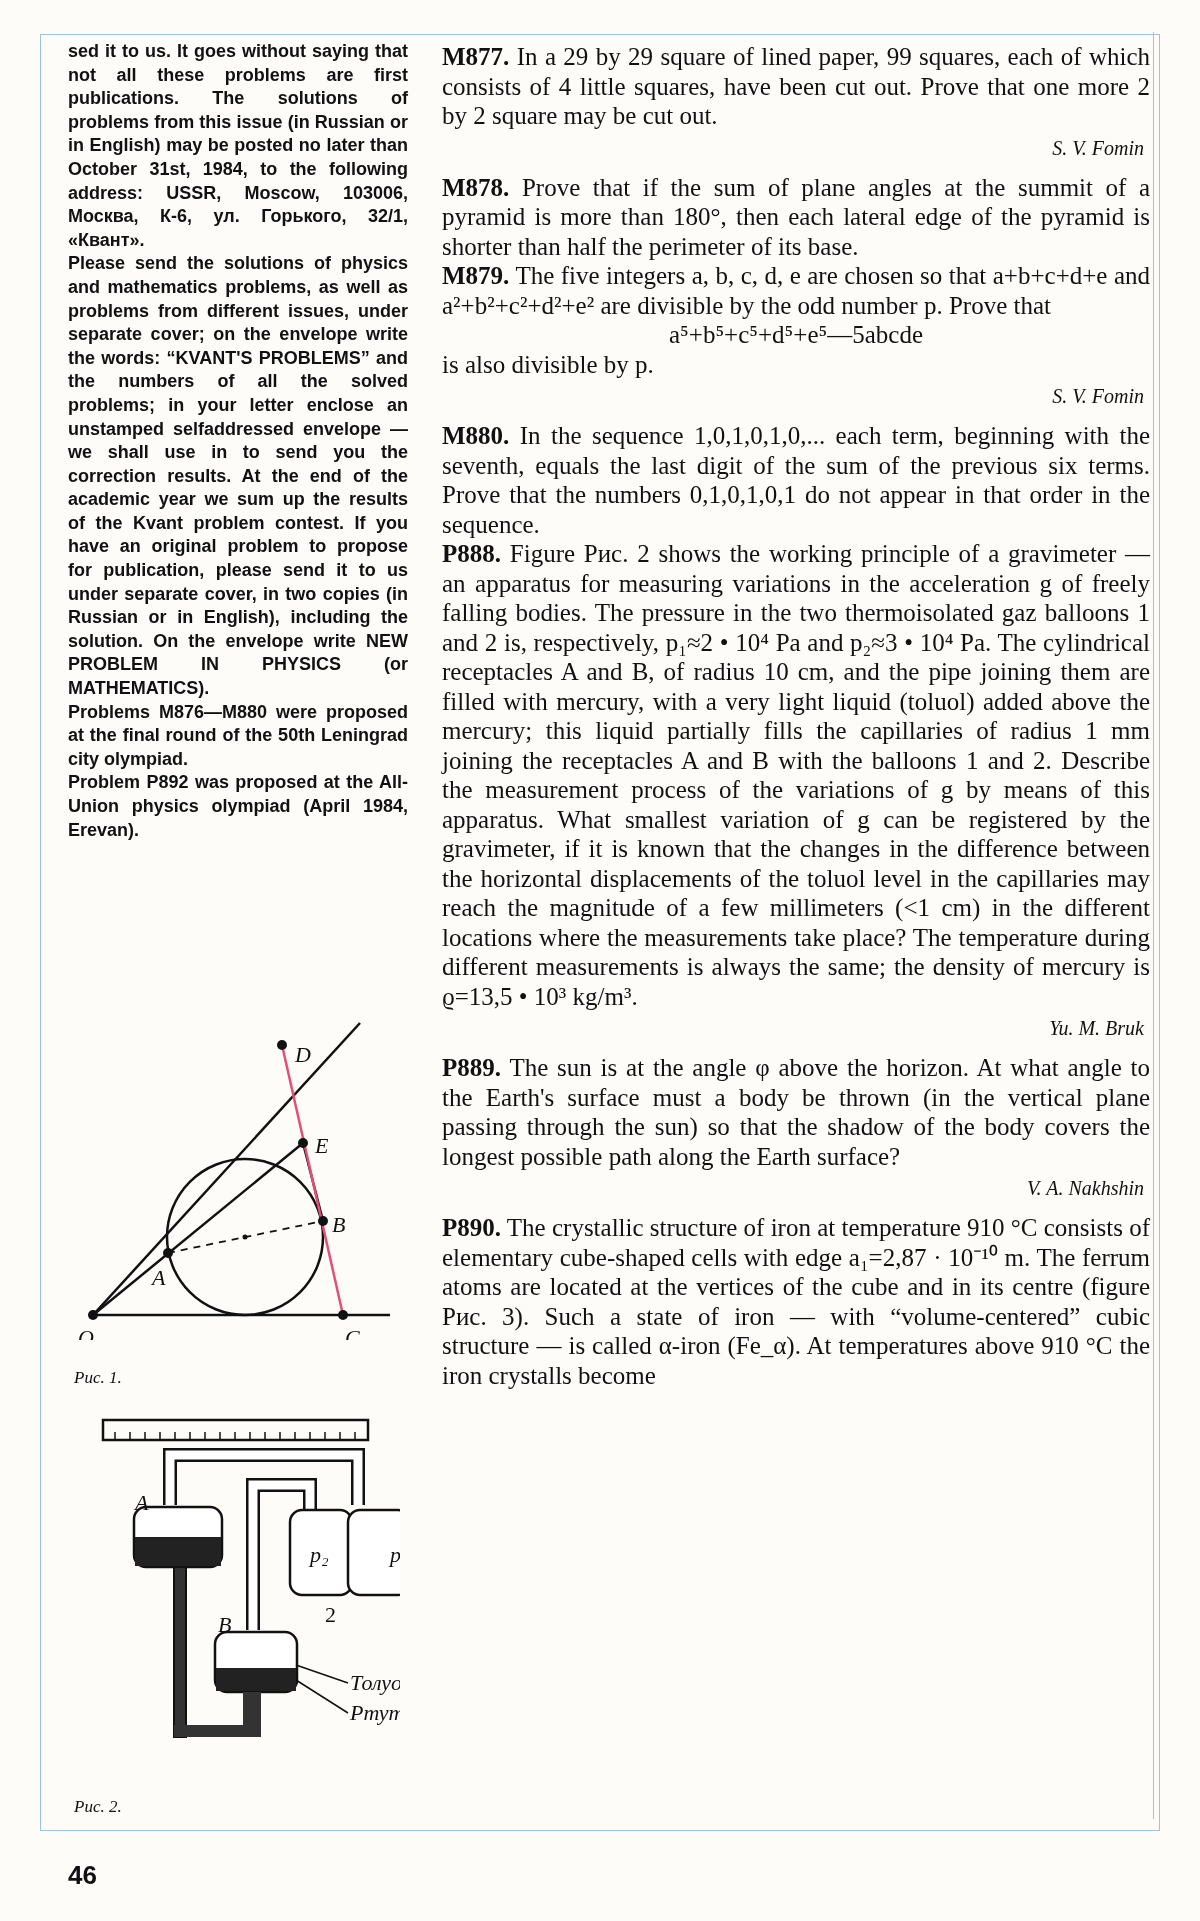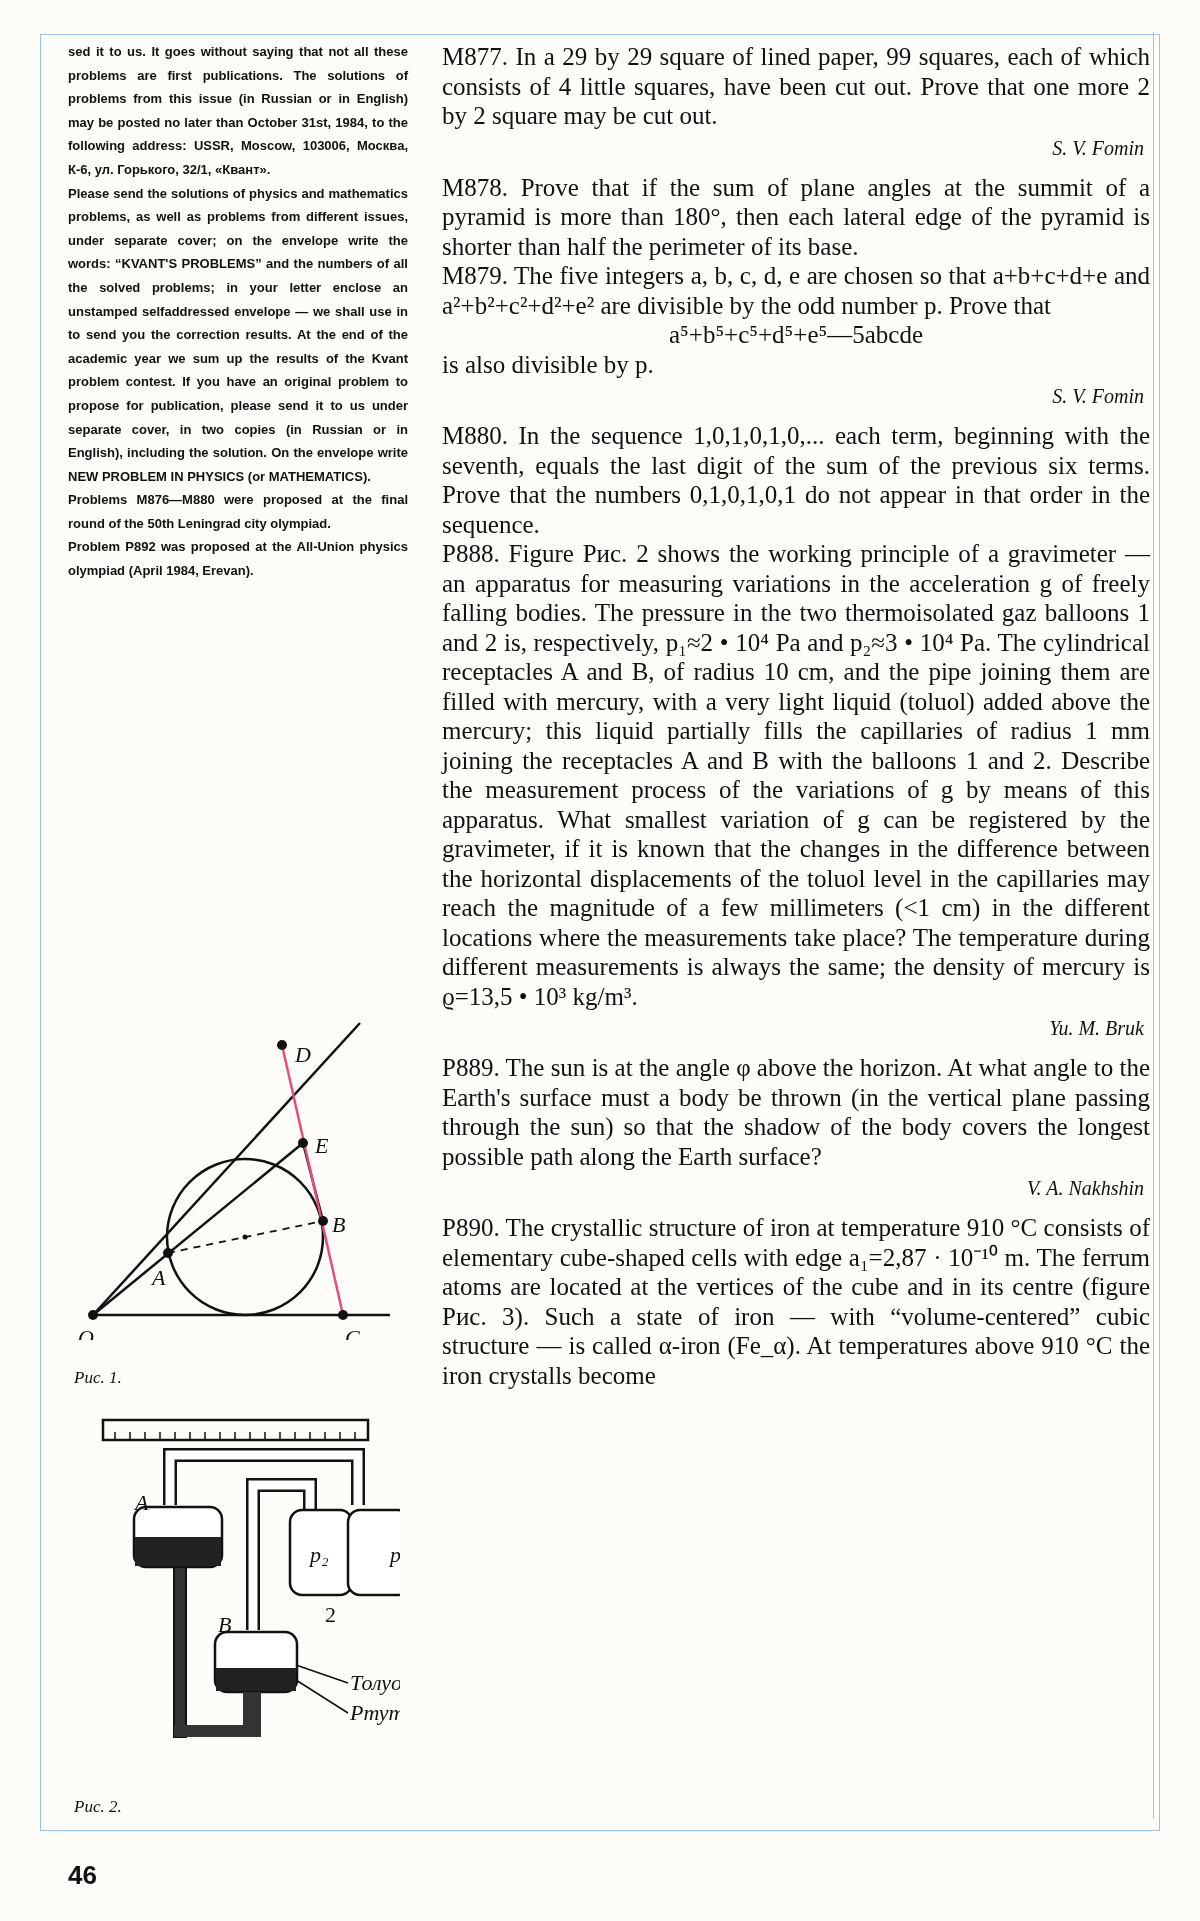--- a/index.html
+++ b/index.html
@@ -1,23 +1,23 @@
 <!DOCTYPE html>
 <html><head>
 <meta charset="utf-8">
 <style>
   html, body { margin:0; padding:0; }
   body { width:1200px; height:1921px; background:#fdfcf8; position:relative; overflow:hidden; color:#111; }
   .frame { position:absolute; left:40px; top:34px; width:1120px; height:1797px; border:1px solid #9cc3e0; box-sizing:border-box; }
-  .leftcol { position:absolute; left:68px; top:40px; width:340px; font-family:"Liberation Sans", sans-serif; font-weight:bold; font-size:13px; line-height:23.6px; text-align:justify; }
+  .leftcol { position:absolute; left:68px; top:40px; width:340px; font-family:"Liberation Sans", sans-serif; font-weight:bold; font-size:18px; line-height:23.6px; text-align:justify; }
   .leftcol p { margin:0; }
   .rightcol { position:absolute; left:442px; top:42px; width:708px; font-family:"Liberation Serif", serif; font-size:25px; line-height:29.5px; text-align:justify; border-left:0; }
   .rightcol .sep { position:absolute; right:-4px; top:-10px; width:1px; height:1787px; background:#9cc3e0; }
   .prob { margin:0 0 0 0; }
-  .prob .num { font-weight:normal; }
+  .prob .num { font-weight:bold; }
   .author { text-align:right; font-style:italic; font-size:20px; line-height:26px; margin:4px 6px 12px 0; }
   .formula { text-align:center; margin:0; }
   .fig { position:absolute; }
   .caption { position:absolute; font-family:"Liberation Serif", serif; font-style:italic; font-size:17px; }
   .pagenum { position:absolute; left:68px; top:1860px; font-family:"Liberation Sans", sans-serif; font-weight:bold; font-size:26px; }
 </style>
 </head>
 <body>
 
 <div class="frame"></div>

